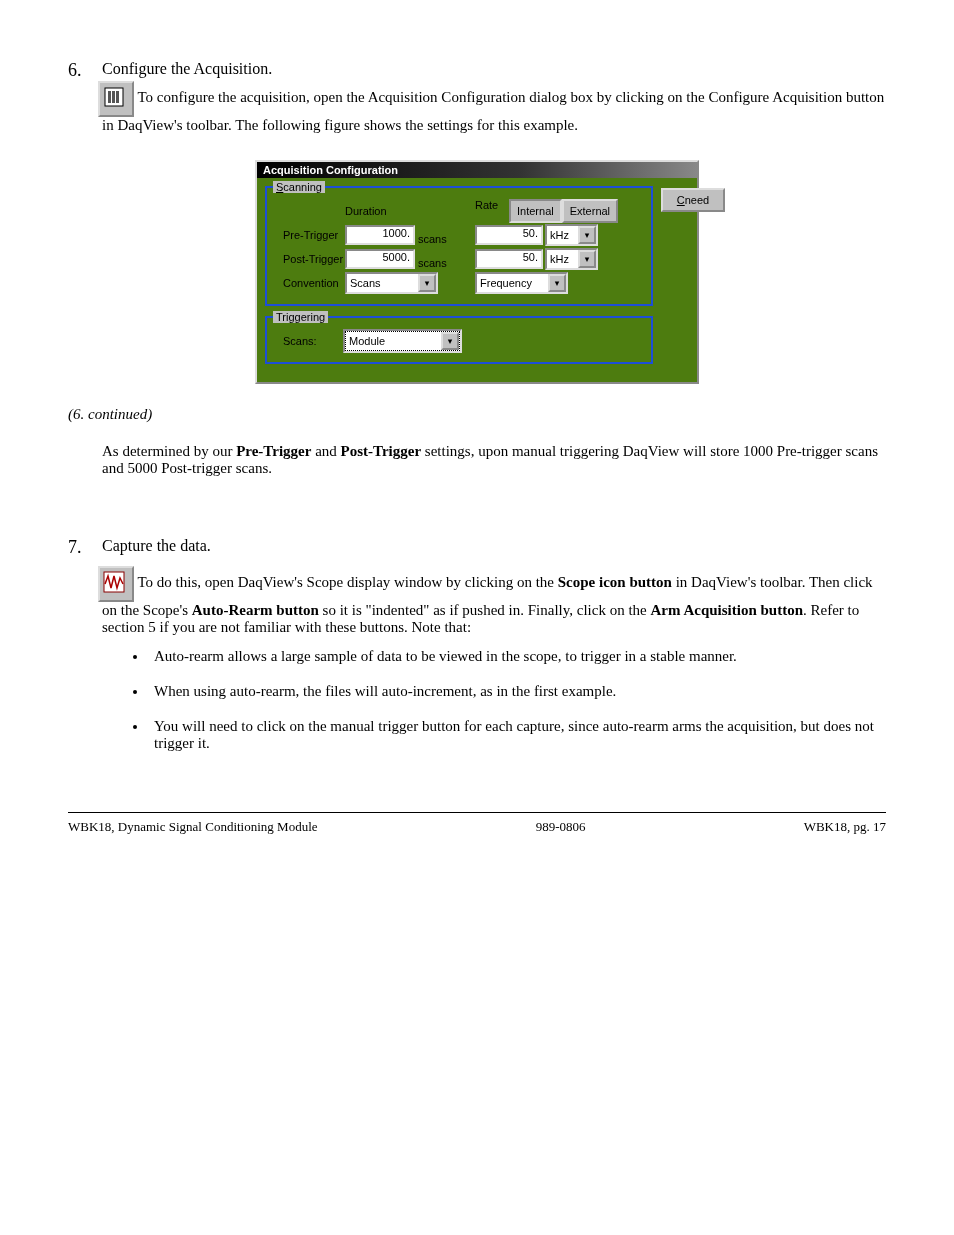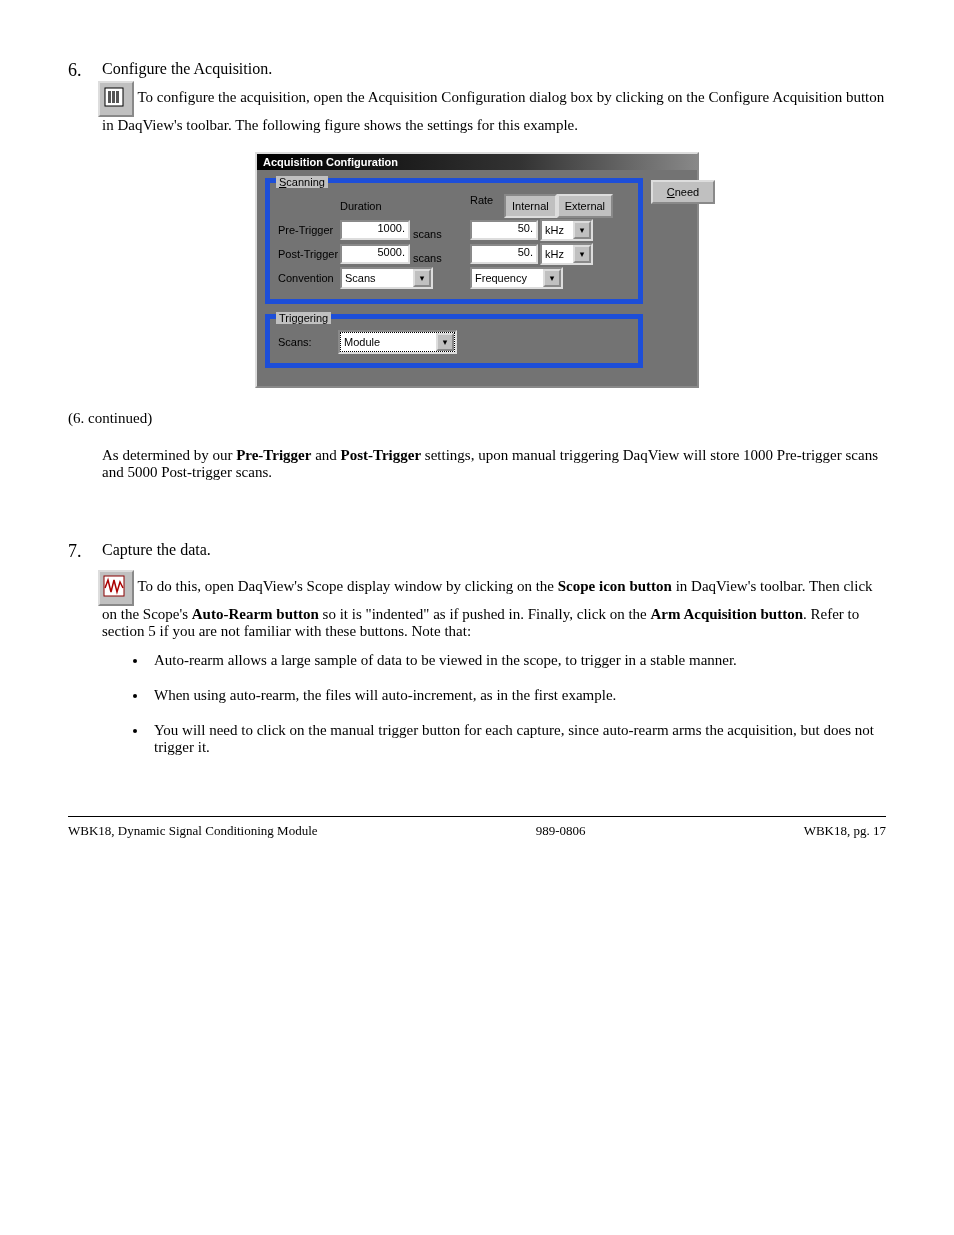--- a/index.html
+++ b/index.html
@@ -4,43 +4,43 @@
 <style>
 body{margin:0;font-family:"Times New Roman",serif;font-size:15px;background:#fff;color:#000;width:954px}
 .page{padding:60px 68px 40px}
 .step{margin:0 0 8px}
 .step-body{margin-left:34px}
 .step-title{display:flex}
 .step-num{width:34px;font-size:18px}
 .step-txt{font-size:16px}
 .icon-btn{display:inline-block;width:32px;height:32px;border:2px outset #ddd;background:#c0c0c0;position:relative;vertical-align:middle;margin-left:-4px}
 .icon-btn svg{position:absolute;top:2px;left:2px}
-.dialog{margin:18px auto 10px;width:440px;font-family:"MS Sans Serif",Tahoma,sans-serif;font-size:11px;background:#737373;border:2px outset #ddd}
+.dialog{margin:26px auto 10px;width:440px;font-family:"MS Sans Serif",Tahoma,sans-serif;font-size:11px;background:#4d7c0f;border:2px outset #ddd}
 .title-bar{background:linear-gradient(90deg,#000 0%,#333 60%,#888 100%);color:#fff;font-weight:bold;padding:2px 6px;font-size:11px}
 .dlg-body{padding:8px}
-.dlg-group{border:5px solid #1d4ed8;position:relative;margin:0 0 10px;padding:10px 8px 8px}
+.dlg-group{border:2px solid #1d4ed8;position:relative;margin:0 0 10px;padding:10px 16px 8px}
 .dlg-group .legend{position:absolute;top:-7px;left:6px;background:#c0c0c0;padding:0 3px;font-size:11px}
 .row{display:flex;align-items:center;height:22px;margin:2px 0}
 .cell-label{width:62px}
 .col-dur{width:130px;display:flex;align-items:flex-end}
 .col-rate{width:160px;display:flex;align-items:center}
 .input-box{border:2px inset #ddd;background:#fff;height:16px;text-align:right;padding:0 3px;font-size:11px}
 .w-a{width:60px}
 .w-b{width:58px}
 .unit{margin-left:3px}
 .btn{border:2px outset #ddd;background:#c0c0c0;padding:1px 6px;font-size:11px;height:18px;display:inline-flex;align-items:center}
 .btn.pressed{border:2px inset #ddd}
 .dd{border:2px inset #ddd;background:#fff;height:18px;display:inline-flex;align-items:center;padding:0 0 0 3px;position:relative}
 .dd .arrow{width:14px;height:14px;border:2px outset #ddd;background:#c0c0c0;display:flex;align-items:center;justify-content:center;margin-left:auto}
 .dd .arrow::after{content:"▾";font-size:9px;line-height:1}
 .dd-sel{flex:1}
 .rate-hdr{display:flex;align-items:flex-start}
 .rate-hdr .lbl{width:34px}
 .caption{text-align:center;font-style:italic;margin-top:2px}
-.cont{margin:22px 0 20px;}
+.cont{margin:22px 0 20px;font-style:italic}
 .bullets{margin:4px 0 0 80px;padding:0;list-style:disc}
 .bullets li{margin:12px 0 18px;padding-left:6px}
 .bullets li span{font-style:normal}
 hr{border:none;border-top:1px solid #000;margin:60px 0 6px}
 .footer{display:flex;justify-content:space-between;font-size:13px}
 .u{text-decoration:underline}
 </style>
 </head>
 <body>
 

